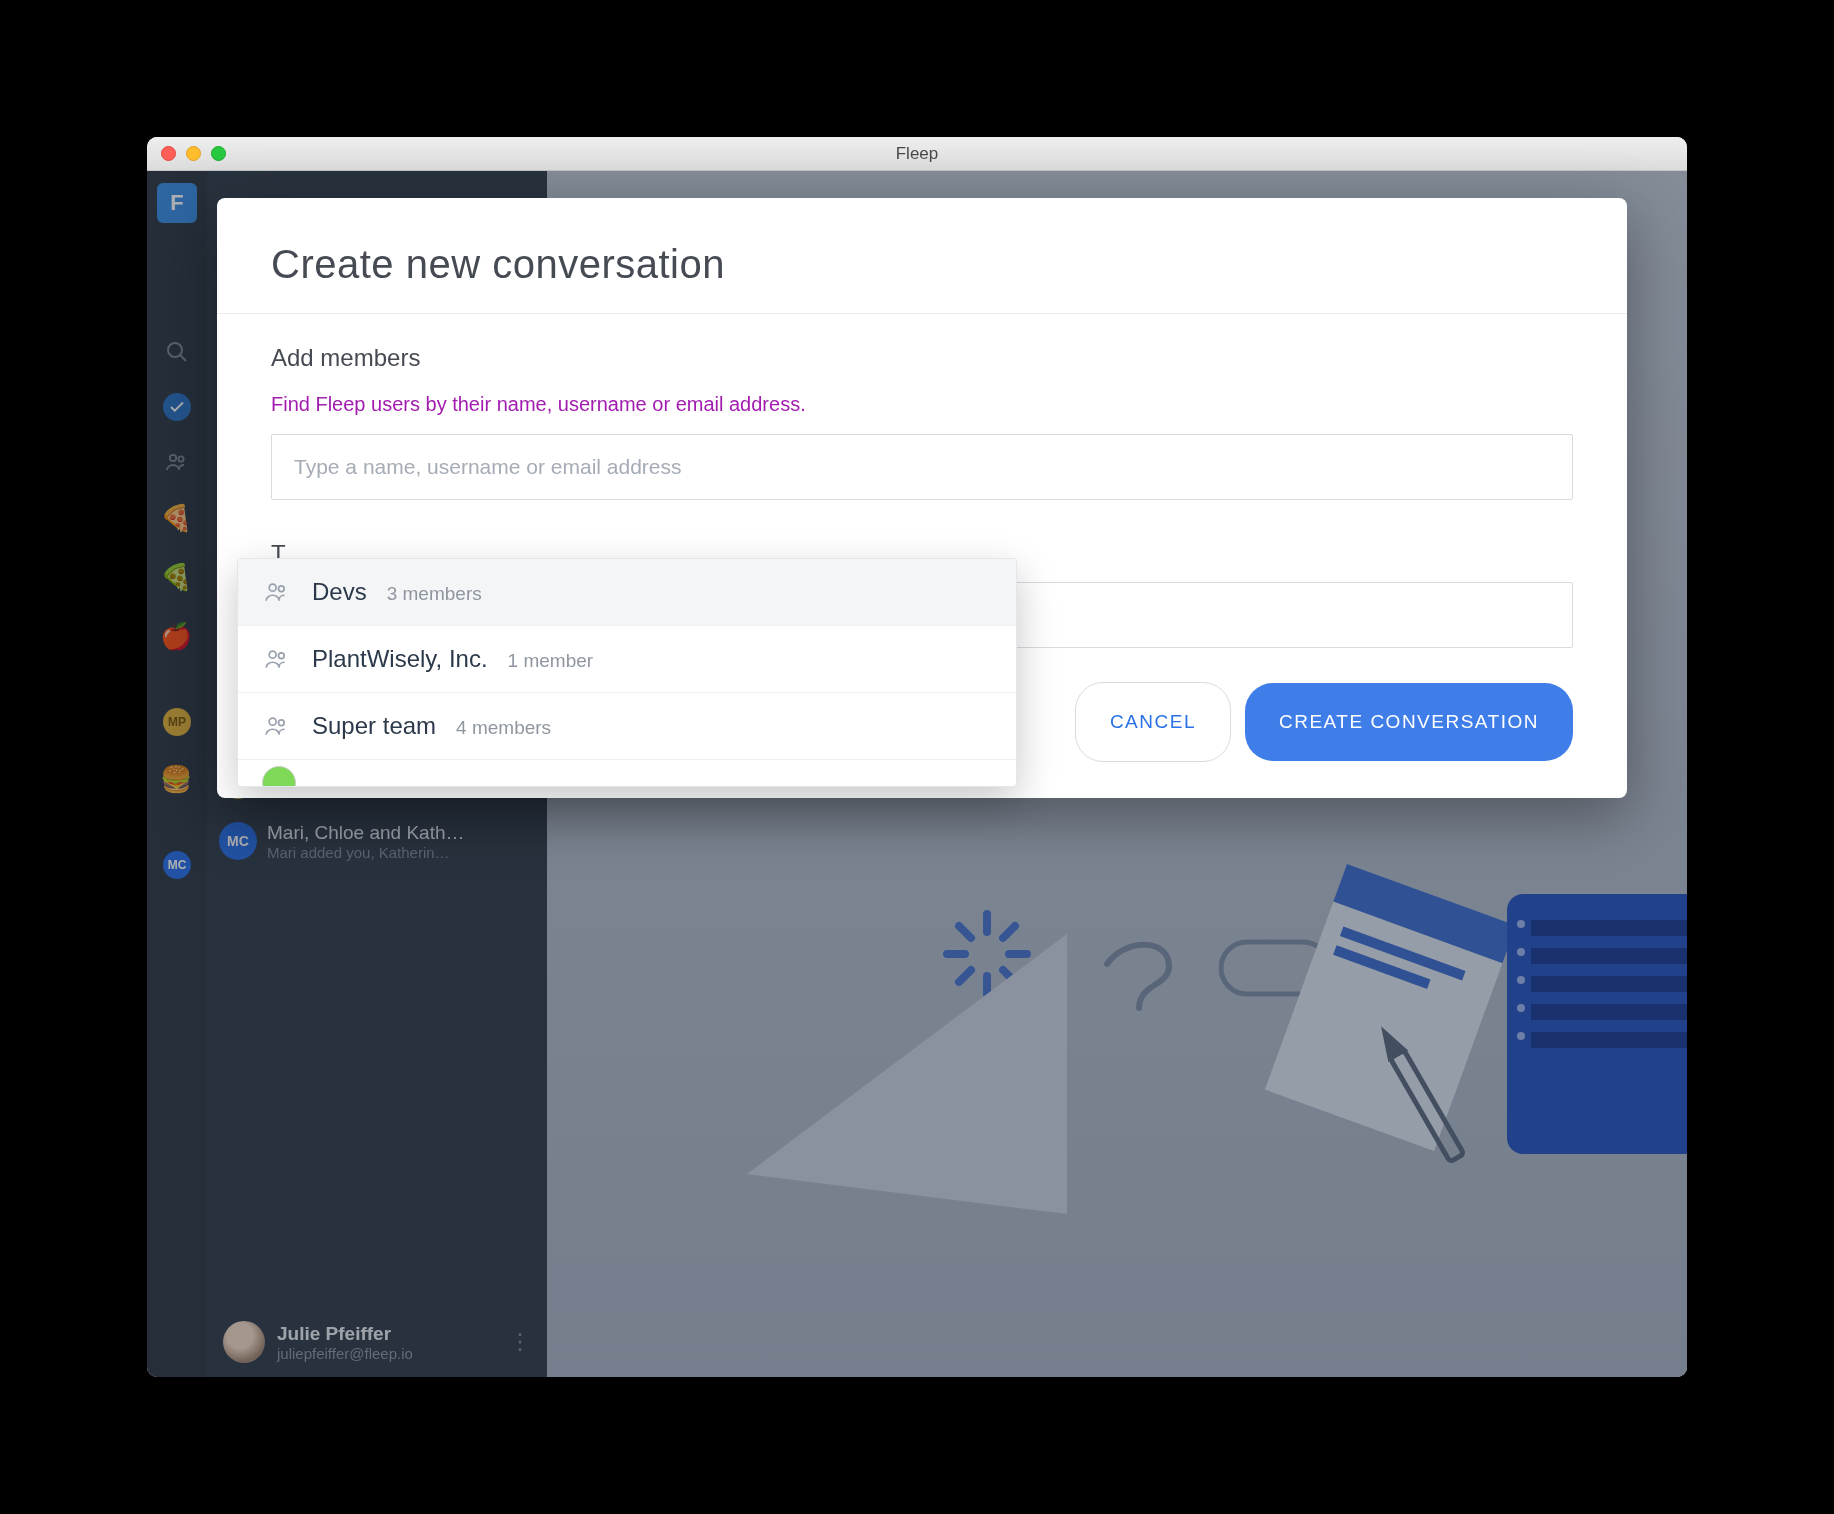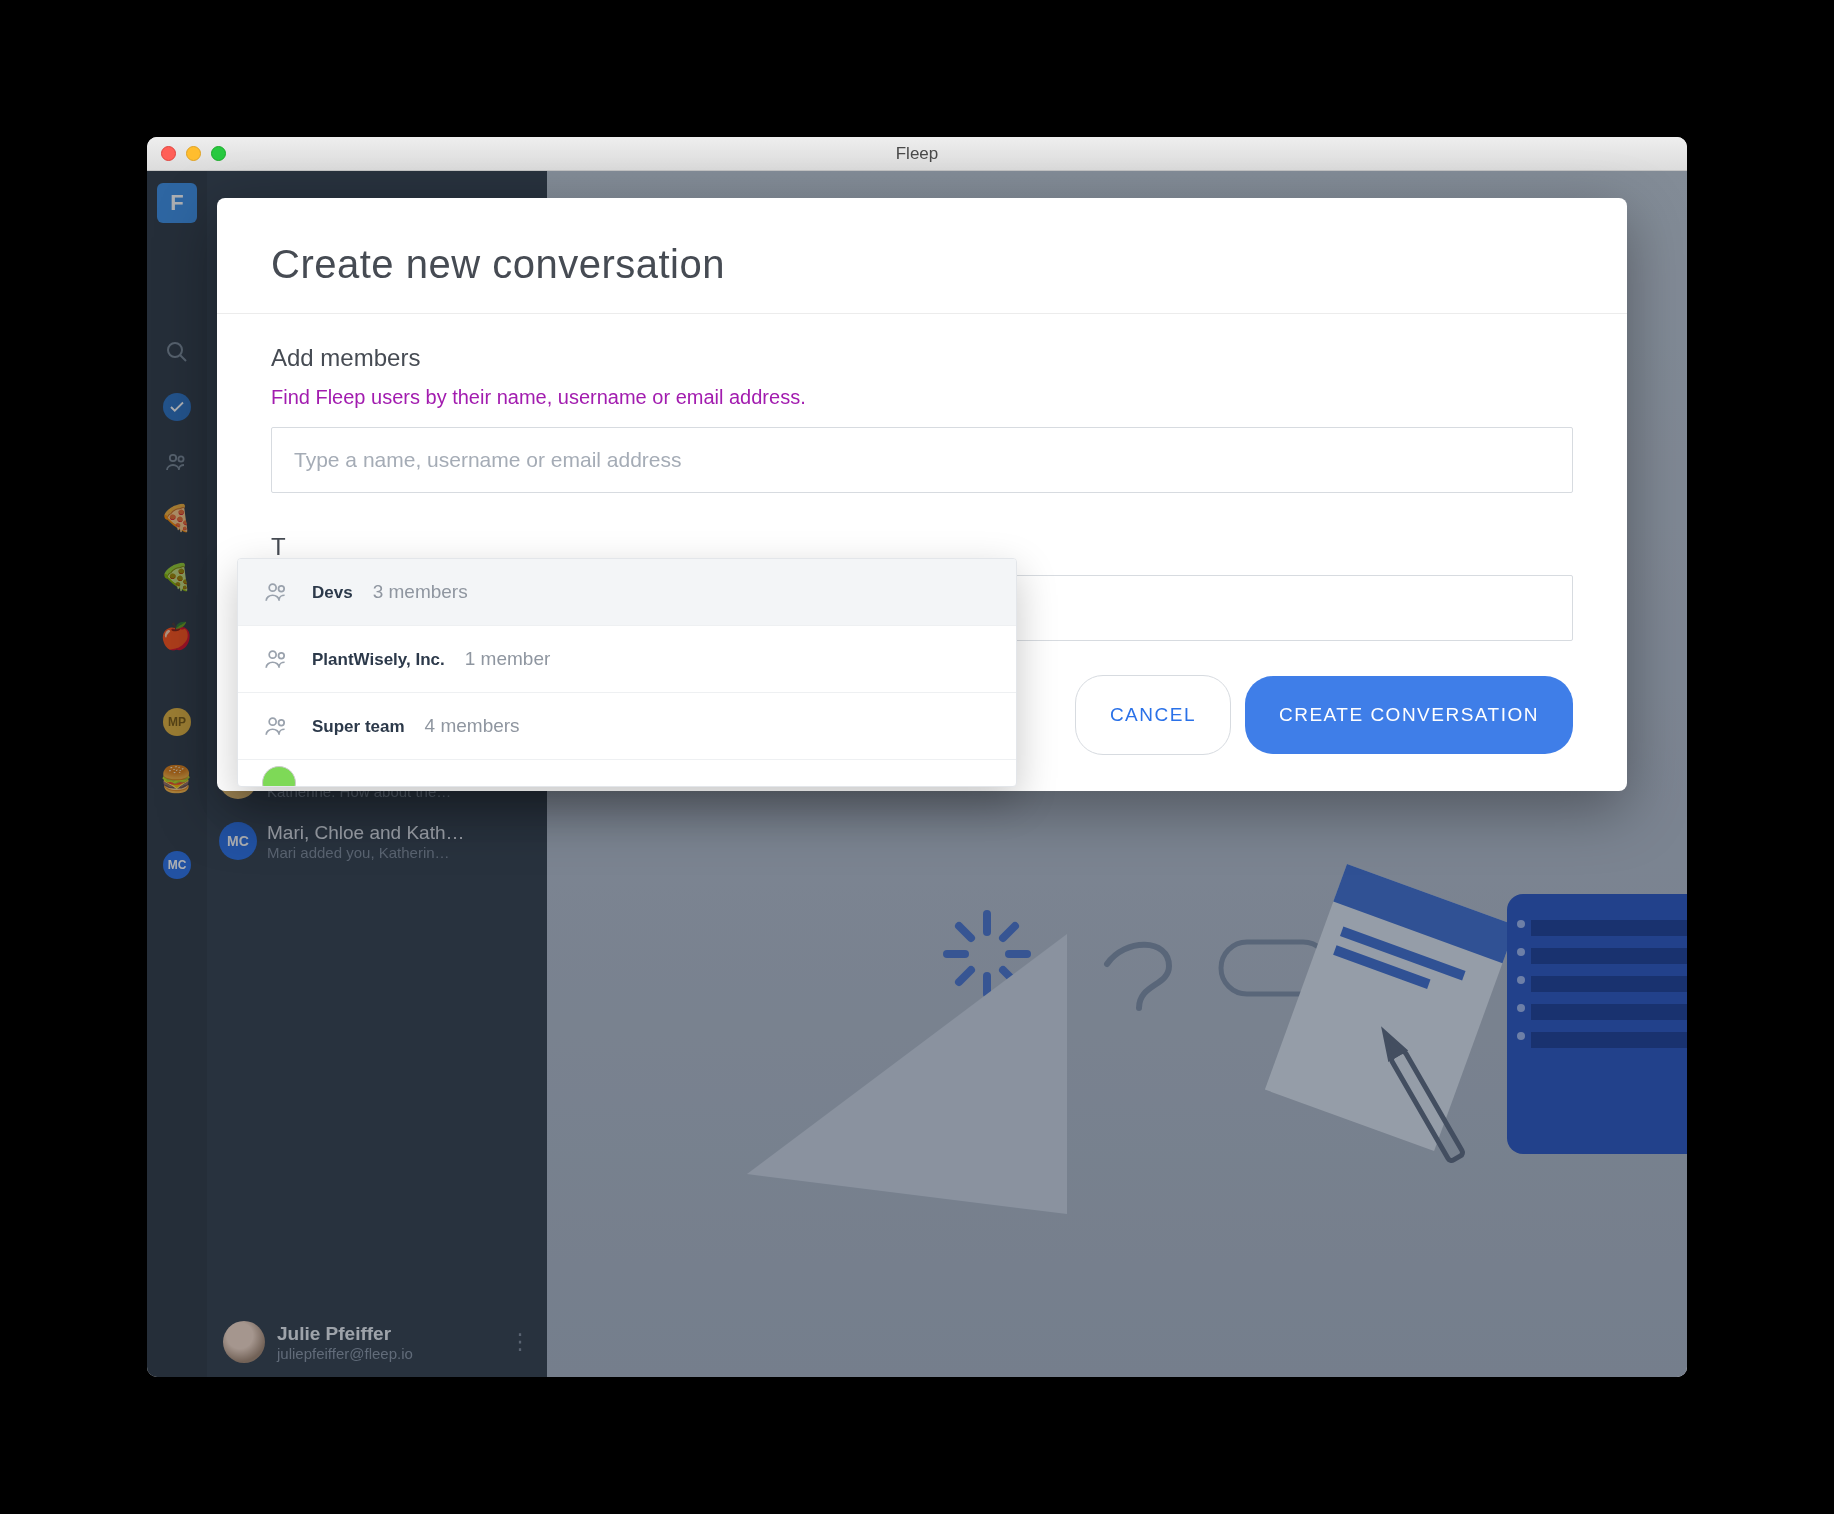--- a/index.html
+++ b/index.html
@@ -74,21 +74,21 @@
   
   .modal{
     position:absolute; left:70px; right:60px; top:27px;
     background:#fff; border-radius:8px;
     box-shadow:0 18px 60px rgba(0,0,0,.35);
     padding:44px 54px 36px;
     display:flex; flex-direction:column;
   }
   .modal h1{font-size:40px;font-weight:400;color:#464b53;letter-spacing:.5px;}
   .modal .divider{height:1px;background:#ececec;margin:26px -54px 30px;}
-  .sect-title{font-size:24px;color:#464b53;margin-bottom:14px;}
+  .sect-title{font-size:24px;color:#464b53;margin-bottom:21px;}
   .sect-sub{font-size:20px;color:#a21caf;margin-bottom:18px;}
   .field{
     width:100%;border:1px solid #d7dbe0;border-radius:2px;
     padding:20px 22px;font-size:21px;color:#333;
   }
   .field::placeholder{color:#a5acb6;}
   .topic-label{font-size:24px;color:#464b53;margin:40px 0 14px;}
   .footer{display:flex;align-items:center;margin-top:34px;gap:14px;}
   .link-more{color:#2a71e8;font-weight:700;letter-spacing:2px;font-size:18px;}
   .spacer{flex:1;}
@@ -100,21 +100,21 @@
   .dropdown{
     position:absolute; left:74px; top:366px; width:780px;
     background:#fff; border:1px solid #e3e6ea;
     border-radius:4px; box-shadow:0 14px 40px rgba(0,0,0,.22);
     overflow:hidden;
   }
   .dd-item{display:flex;align-items:center;gap:20px;padding:18px 24px;border-bottom:1px solid #eef0f2;cursor:pointer;}
   .dd-item:last-child{border-bottom:none;}
   .dd-item.sel{background:#f3f5f7;}
   .dd-icon{width:30px;height:30px;display:flex;align-items:center;justify-content:center;color:#9aa2ad;}
-  .dd-name{color:#2c394a;font-weight:700;font-size:17px;}
+  .dd-name{color:#2c394a;font-weight:400;font-size:24px;}
   .dd-meta{color:#8f96a0;font-size:19px;margin-left:20px;font-weight:400;}
   .dd-ava{width:34px;height:34px;border-radius:50%;background:#ddd;border:1px solid #ccc;}
   .dd-item.cut{height:26px;padding:6px 24px;align-items:flex-start;overflow:hidden;}
   .dd-item.cut .dd-ava{background:#7ed957;}
 </style>
 </head>
 <body>
 
 <div class="window">
   <div class="titlebar">

